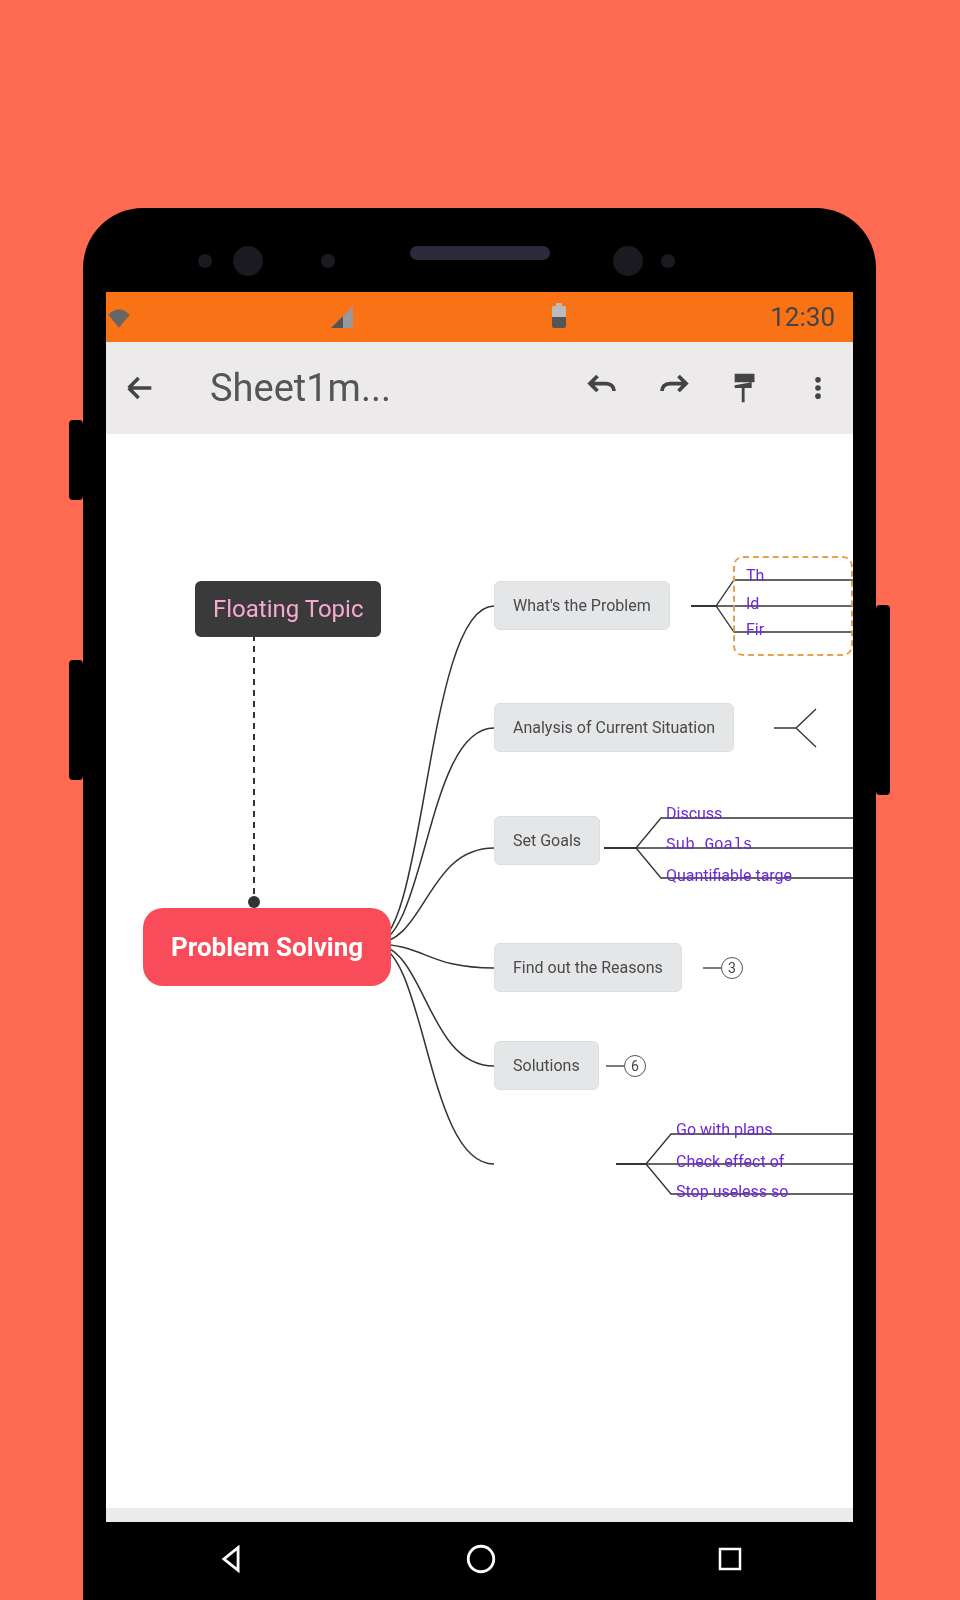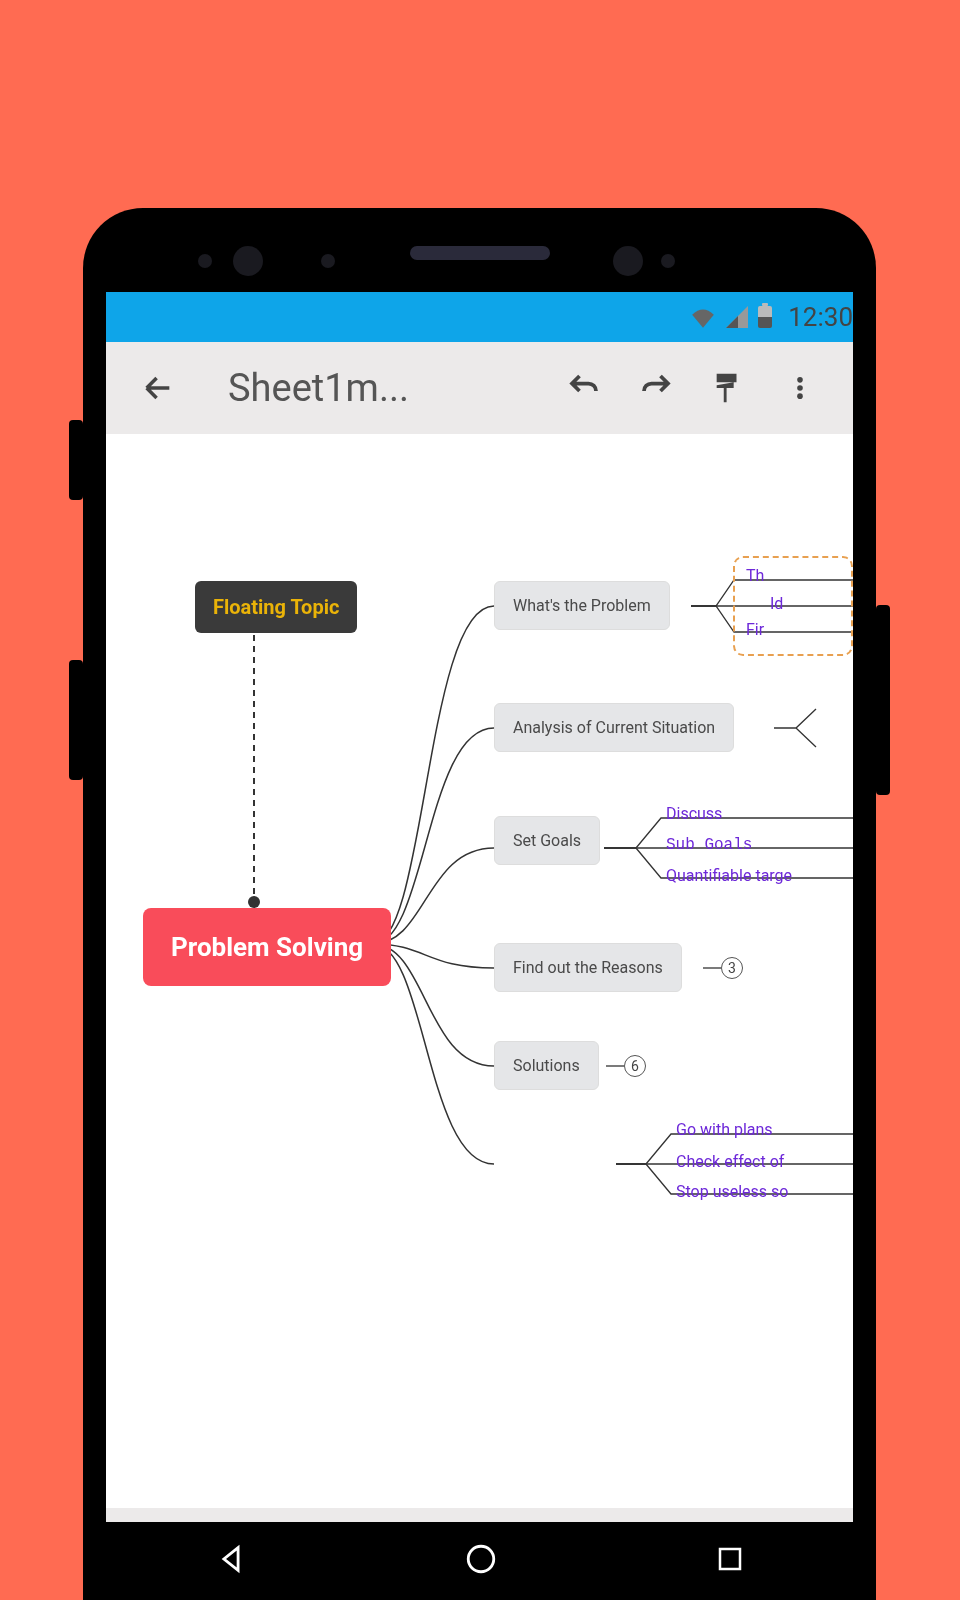--- a/index.html
+++ b/index.html
@@ -47,40 +47,41 @@
   left: 23px;
   width: 747px;
   height: 1308px;
   background: #fff;
   overflow: hidden;
 }
 
 
 .status-bar {
   height: 50px;
-  background: #0ea5e9;
+  background: #f97316;
   display: flex;
-  justify-content: flex-end;
+  justify-content: space-between;
   align-items: center;
+  padding-right: 18px;
   gap: 10px;
   color: #555;
 }
 .status-signal { width:0;height:0;border-style:solid;border-width:0 0 22px 22px;border-color:transparent transparent #999 transparent; position:relative;}
 .status-signal::after{content:'';position:absolute;bottom:-22px;left:-22px;width:0;height:0;border-style:solid;border-width:0 0 12px 12px;border-color:transparent transparent #555 transparent;}
 .status-batt { width:14px; height:22px; background:linear-gradient(to top,#555 0%,#555 50%,#bbb 50%,#bbb 100%); border-radius:2px; position:relative;}
 .status-batt::before{content:'';position:absolute;top:-3px;left:4px;width:6px;height:3px;background:#bbb;border-radius:1px;}
 .status-time { font-size: 26px; color:#444; margin-left:6px;}
 
 
 .app-toolbar {
   height: 92px;
   background: #eceaea;
   display: flex;
   align-items: center;
-  padding: 0 32px;
+  padding: 0 14px;
   gap: 30px;
 }
 .tb-back { width:40px; height:40px; display:flex; align-items:center; justify-content:center; color:#444; cursor:pointer; }
 .tb-title { font-size: 38px; color:#555; flex:0 0 auto; margin-left:20px; }
 .tb-spacer { flex:1; }
 .tb-icon { width:42px; height:42px; display:flex; align-items:center; justify-content:center; color:#444; cursor:pointer; }
 
 
 .canvas {
   position: absolute;
@@ -103,27 +104,27 @@
   color: #4a4a4a;
   white-space: nowrap;
 }
 .node-central {
   background: #f94c5a;
   color: #fff;
   font-weight: bold;
   font-size: 26px;
   padding: 24px 28px;
   border: none;
-  border-radius: 8px;
+  border-radius: 20px;
 }
 .node-floating {
   background: #3a3a3a;
-  color: #eab308;
-  font-weight: bold;
-  font-size: 20px;
+  color: #f9a8d4;
+  font-weight: normal;
+  font-size: 24px;
   border: none;
 }
 .sub-label {
   position: absolute;
   font-size: 16px;
   color: #6d28d9;
   white-space: nowrap;
 }
 .count-badge {
   position:absolute;
@@ -267,21 +268,21 @@
 
       <div class="node node-central" style="left:37px;top:474px;">
         <span>Problem Solving</span>
       </div>
 
       <div class="node" style="left:388px;top:147px;">
         <span>What's the Problem</span>
       </div>
       <div class="dashed-highlight" style="left:627px;top:122px;width:120px;height:100px;"></div>
       <div class="sub-label" style="left:640px;top:132px;">Th</div>
-      <div class="sub-label" style="left:640px;top:160px;margin-left:24px;">Id</div>
+      <div class="sub-label" style="left:640px;top:160px;">Id</div>
       <div class="sub-label" style="left:640px;top:186px;">Fir</div>
 
       <div class="node" style="left:388px;top:269px;">
         <span>Analysis of Current Situation</span>
       </div>
 
       <div class="node" style="left:388px;top:382px;">
         <span>Set Goals</span>
       </div>
       <div class="sub-label" style="left:560px;top:370px;">Discuss</div>

